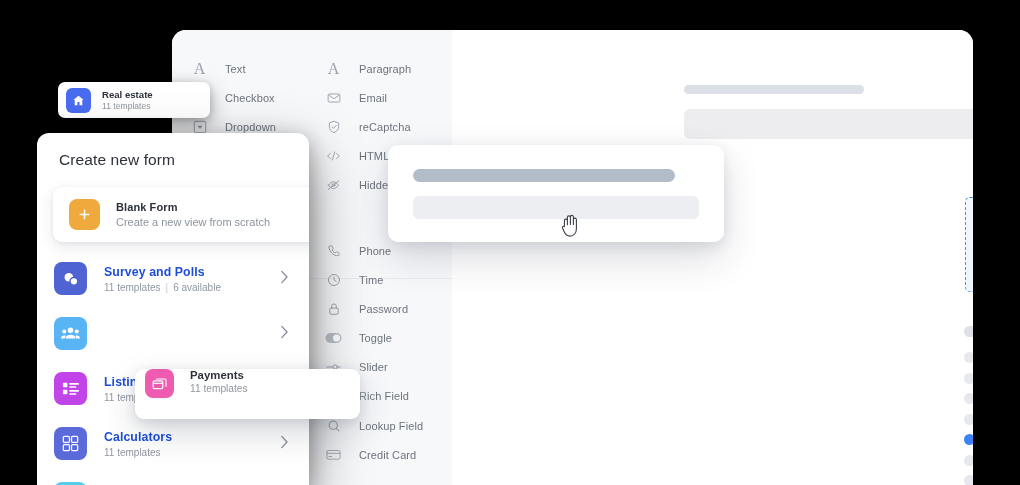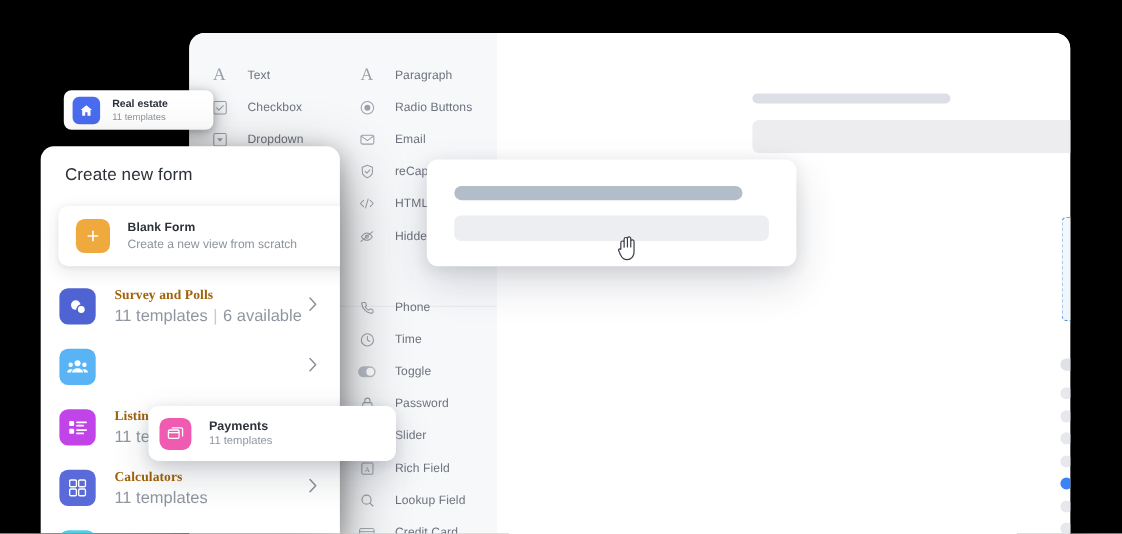--- a/index.html
+++ b/index.html
@@ -163,53 +163,53 @@
   .cnf-blank .t2{ font-size:11px; color:#8d939d; margin-top:3px; }
 
   .cnf-list{ position:absolute; left:0; top:118px; width:100%; }
   .cnf-row{
     position:relative;
     display:flex; align-items:center;
     height:55px;
     padding-left:17px;
   }
   .cnf-row .txtwrap{ margin-left:17px; }
-  .cnf-row .r1{ font-size:12.3px; color:#a16207; font-weight:700; letter-spacing:.1px;font-family:Liberation Serif, serif; }
-  .cnf-row .r2{ font-size:15px; color:#9096a0; margin-top:3px; white-space:nowrap; }
+  .cnf-row .r1{ font-size:12.3px; color:#1d4ed8; font-weight:700; letter-spacing:.1px; }
+  .cnf-row .r2{ font-size:10px; color:#9096a0; margin-top:3px; white-space:nowrap; }
   .cnf-row .r2 .sep{ padding:0 5px; color:#c6cad1; }
   .chev{
     position:absolute; right:20px; top:50%;
     transform:translateY(-50%);
     color:#8a909a;
   }
 
   
   .chip-real{
     position:absolute; left:58px; top:82px;
-    width:136px; height:36px;
+    width:152px; height:36px;
     background:#ffffff;
     border-radius:7px;
     box-shadow:0 8px 22px rgba(0,0,0,.30), 0 2px 8px rgba(0,0,0,.22);
     display:flex; align-items:center;
     padding-left:8px;
     z-index:25;
   }
   .chip-real .tile{ width:25px; height:25px; flex:0 0 25px; border-radius:6px; }
   .chip-real .txtwrap{ margin-left:11px; }
   .chip-real .c1{ font-size:9.6px; color:#2d313a; font-weight:700; }
   .chip-real .c2{ font-size:8.6px; color:#9096a0; margin-top:1px; }
 
   
   .chip-pay{
     position:absolute; left:135px; top:369px;
     width:225px; height:50px;
     background:#ffffff;
     border-radius:9px;
     box-shadow:0 14px 34px rgba(25,35,55,.17), 0 3px 12px rgba(25,35,55,.12);
-    display:flex; align-items:center;
+    display:flex; 
     padding-left:10px;
     z-index:45;
   }
   .chip-pay .tile{ width:29px; height:29px; flex:0 0 29px; border-radius:8px; }
   .chip-pay .txtwrap{ margin-left:16px; }
   .chip-pay .p1{ font-size:11.4px; color:#2d313a; font-weight:700; }
   .chip-pay .p2{ font-size:10.2px; color:#9096a0; margin-top:2px; }
 
   
   .chip-pay::after{
@@ -263,29 +263,20 @@
         </div>
 
         <div class="pal-col right">
           <div class="pal-item">
             <span class="pal-ico pal-serif">A</span>
             <span class="pal-label">Paragraph</span>
           </div>
           <div class="pal-item">
             <span class="pal-ico">
               <svg width="14" height="14" viewBox="0 0 16 16" fill="none" stroke="currentColor" stroke-width="1.1">
-                <circle cx="8" cy="8" r="6.5"></circle>
-                <circle cx="8" cy="8" r="3.1" fill="currentColor" stroke="none"></circle>
-              </svg>
-            </span>
-            <span class="pal-label">Radio Buttons</span>
-          </div>
-          <div class="pal-item">
-            <span class="pal-ico">
-              <svg width="14" height="14" viewBox="0 0 16 16" fill="none" stroke="currentColor" stroke-width="1.1">
                 <rect x="1.3" y="3.4" width="13.4" height="9.2" rx="1.6"></rect>
                 <path d="M2 4.6l6 4.3 6-4.3" stroke-linecap="round" stroke-linejoin="round"></path>
               </svg>
             </span>
             <span class="pal-label">Email</span>
           </div>
           <div class="pal-item">
             <span class="pal-ico">
               <svg width="14" height="14" viewBox="0 0 16 16" fill="none" stroke="currentColor" stroke-width="1.1">
                 <path d="M8 1.4l5.3 2v4.2c0 3.1-2.2 5.6-5.3 6.9C4.9 13.2 2.7 10.7 2.7 7.6V3.4z" stroke-linejoin="round"></path>
@@ -328,35 +319,35 @@
             <span class="pal-ico">
               <svg width="14" height="14" viewBox="0 0 16 16" fill="none" stroke="currentColor" stroke-width="1.1" stroke-linecap="round">
                 <circle cx="8" cy="8" r="6.3"></circle>
                 <path d="M8 4.4V8l2.5 1.6"></path>
               </svg>
             </span>
             <span class="pal-label">Time</span>
           </div>
           <div class="pal-item">
             <span class="pal-ico">
+              <svg width="14" height="14" viewBox="0 0 16 16" fill="none" stroke="currentColor" stroke-width="1.1">
+                <rect x="3.2" y="6.9" width="9.6" height="7.1" rx="1.6"></rect>
+                <path d="M5.3 6.9V4.9a2.7 2.7 0 015.4 0v2" stroke-linecap="round"></path>
+              </svg>
+            </span>
+            <span class="pal-label">Password</span>
+          </div>
+          <div class="pal-item">
+            <span class="pal-ico">
               <svg width="17" height="12" viewBox="0 0 20 13" fill="none">
                 <rect x="0.6" y="0.6" width="18.8" height="11.8" rx="5.9" fill="#b9bec7"></rect>
                 <circle cx="13.6" cy="6.5" r="4.2" fill="#ffffff"></circle>
               </svg>
             </span>
             <span class="pal-label">Toggle</span>
-          </div>
-          <div class="pal-item">
-            <span class="pal-ico">
-              <svg width="14" height="14" viewBox="0 0 16 16" fill="none" stroke="currentColor" stroke-width="1.1">
-                <rect x="3.2" y="6.9" width="9.6" height="7.1" rx="1.6"></rect>
-                <path d="M5.3 6.9V4.9a2.7 2.7 0 015.4 0v2" stroke-linecap="round"></path>
-              </svg>
-            </span>
-            <span class="pal-label">Password</span>
           </div>
           <div class="pal-item">
             <span class="pal-ico">
               <svg width="15" height="12" viewBox="0 0 18 13" fill="none" stroke="currentColor" stroke-width="1.1" stroke-linecap="round">
                 <path d="M1 6.5h16"></path>
                 <circle cx="11" cy="6.5" r="2.6" fill="#f7f8fa"></circle>
               </svg>
             </span>
             <span class="pal-label">Slider</span>
           </div>

